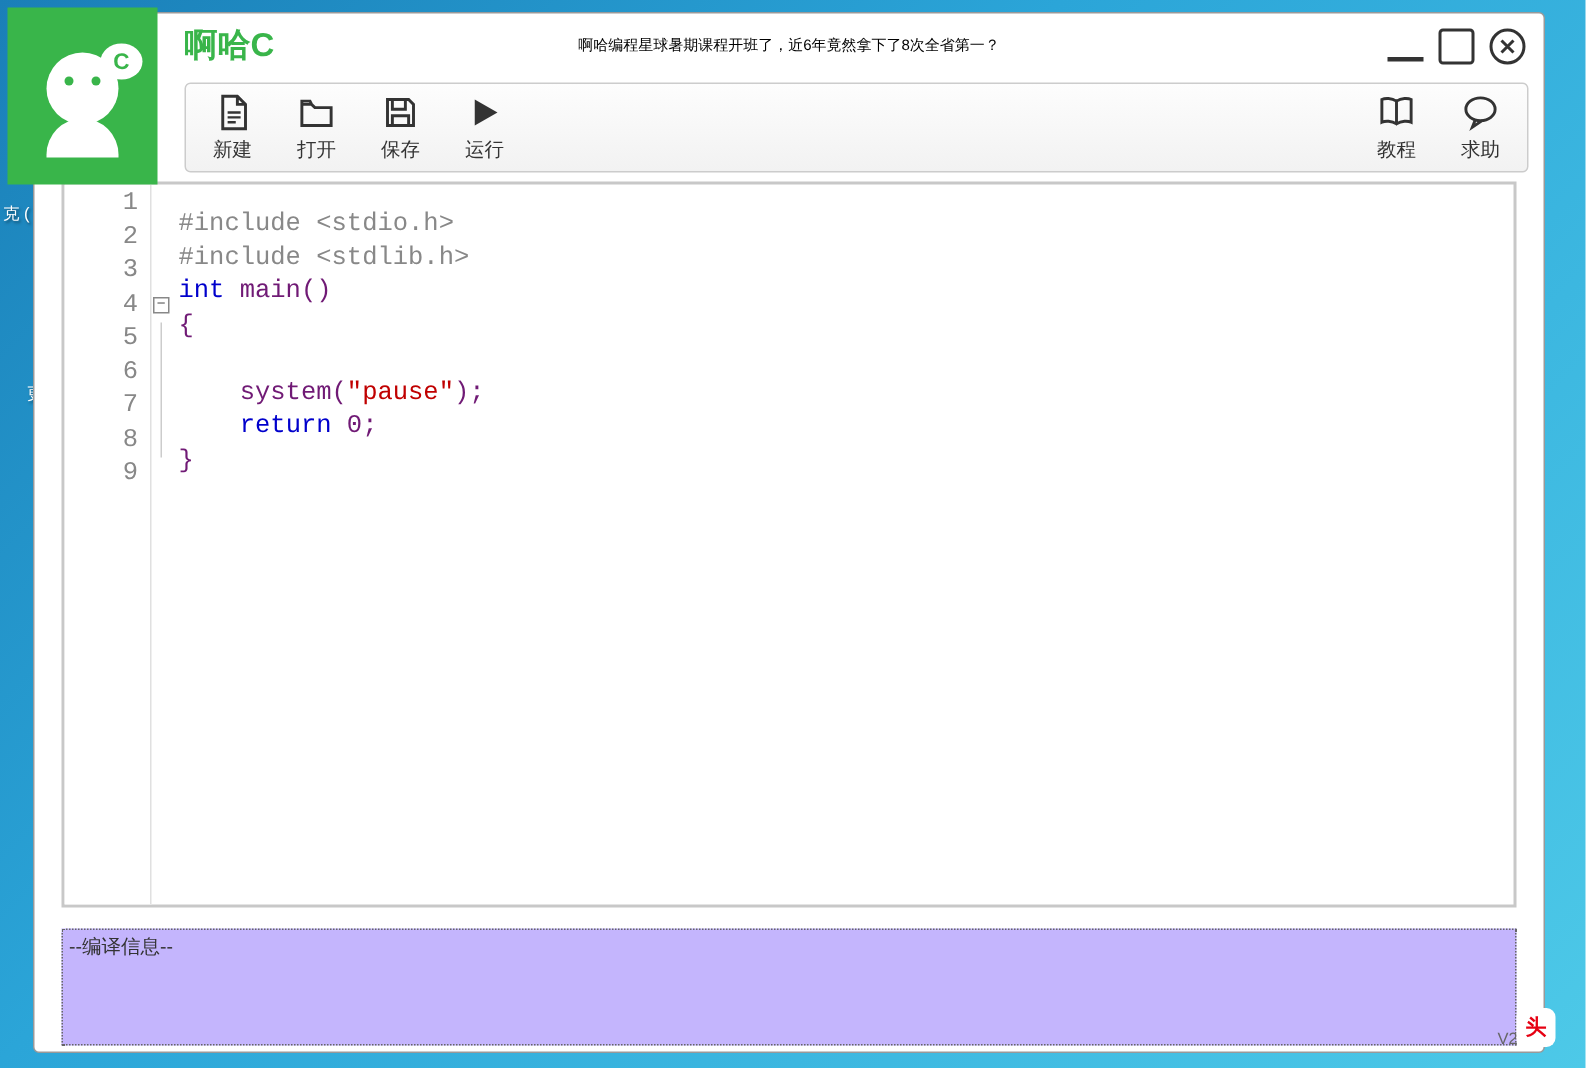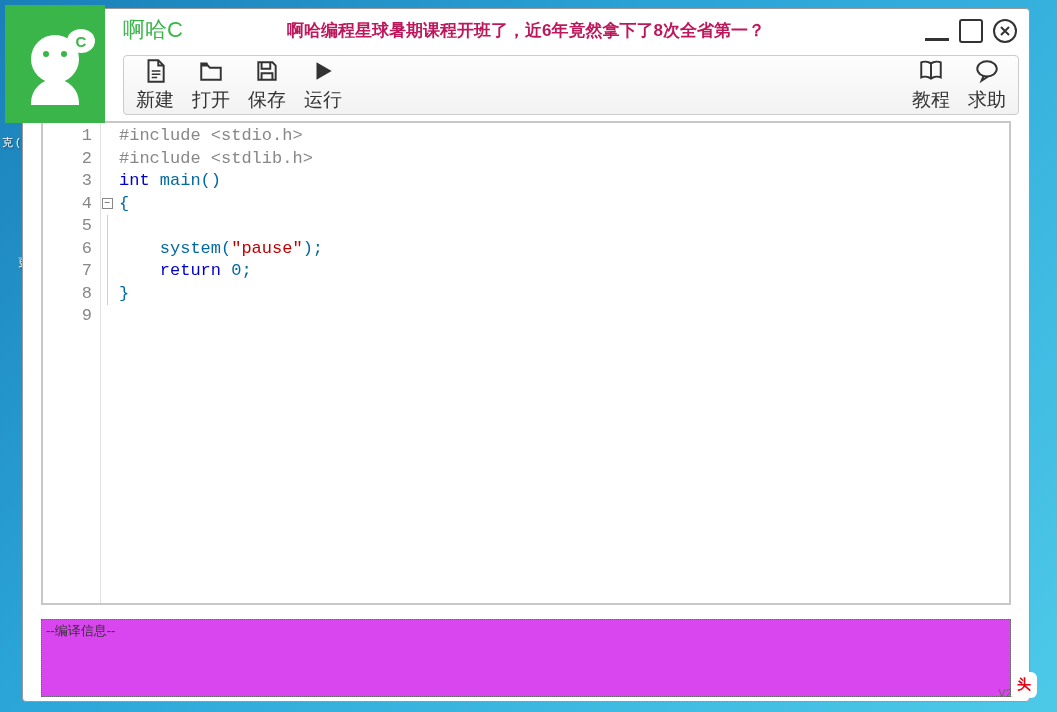--- a/index.html
+++ b/index.html
@@ -92,31 +92,31 @@
       border-radius: 50%;
       display: flex;
       align-items: center;
       justify-content: center;
       font-size: 15px;
       font-weight: bold;
       color: #39b54a;
     }
     .app-title {
       font-size: 22px;
-      font-weight: normal;
+      font-weight: bold;
       color: #39b54a;
       margin-left: 10px;
     }
     .banner-text {
       position: absolute;
       left: 50%;
       transform: translateX(-50%);
-      color: #be185d;
-      font-weight: bold;
-      font-size: 17px;
+      color: #000000;
+      font-weight: normal;
+      font-size: 10px;
     }
     .window-controls {
       position: absolute;
       right: 12px;
       top: 10px;
       display: flex;
       gap: 10px;
     }
     .wctl {
       width: 24px;
@@ -149,21 +149,21 @@
       cursor: pointer;
     }
     .tool-icon {
       width: 28px;
       height: 28px;
       display: flex;
       align-items: center;
       justify-content: center;
     }
     .tool-label {
-      font-size: 19px;
+      font-size: 13px;
       color: #333;
       margin-top: 2px;
     }
     .toolbar-spacer { flex: 1; }
     .editor-wrap {
       flex: 1;
       margin: 0 18px;
       border: 2px solid #c8c8c8;
       background: #fff;
       display: flex;
@@ -201,34 +201,34 @@
     .fold-line {
       position: absolute;
       left: 6px;
       width: 1px;
       background: #ccc;
     }
     .code {
       flex: 1;
       font-family: "Courier New", monospace;
       font-size: 17px;
-      padding-top: 2px;
+      padding-top: 16px;
       padding-left: 4px;
       white-space: pre;
     }
     .code-line { height: 22.5px; line-height: 22.5px; }
     .pp { color: #888; }
     .kw { color: #0000cc; font-weight: normal; }
     .str { color: #c00000; }
-    .txt { color: #0369a1; }
+    .txt { color: #701a75; }
     .output-wrap {
       margin: 14px 18px 4px 18px;
       height: 78px;
       border: 1px dotted #666;
-      background: #d946ef;
+      background: #c4b5fd;
       padding: 2px 4px;
       font-size: 13px;
       color: #333;
     }
     .version {
       position: absolute;
       right: 8px;
       bottom: 2px;
       font-size: 11px;
       color: #666;

